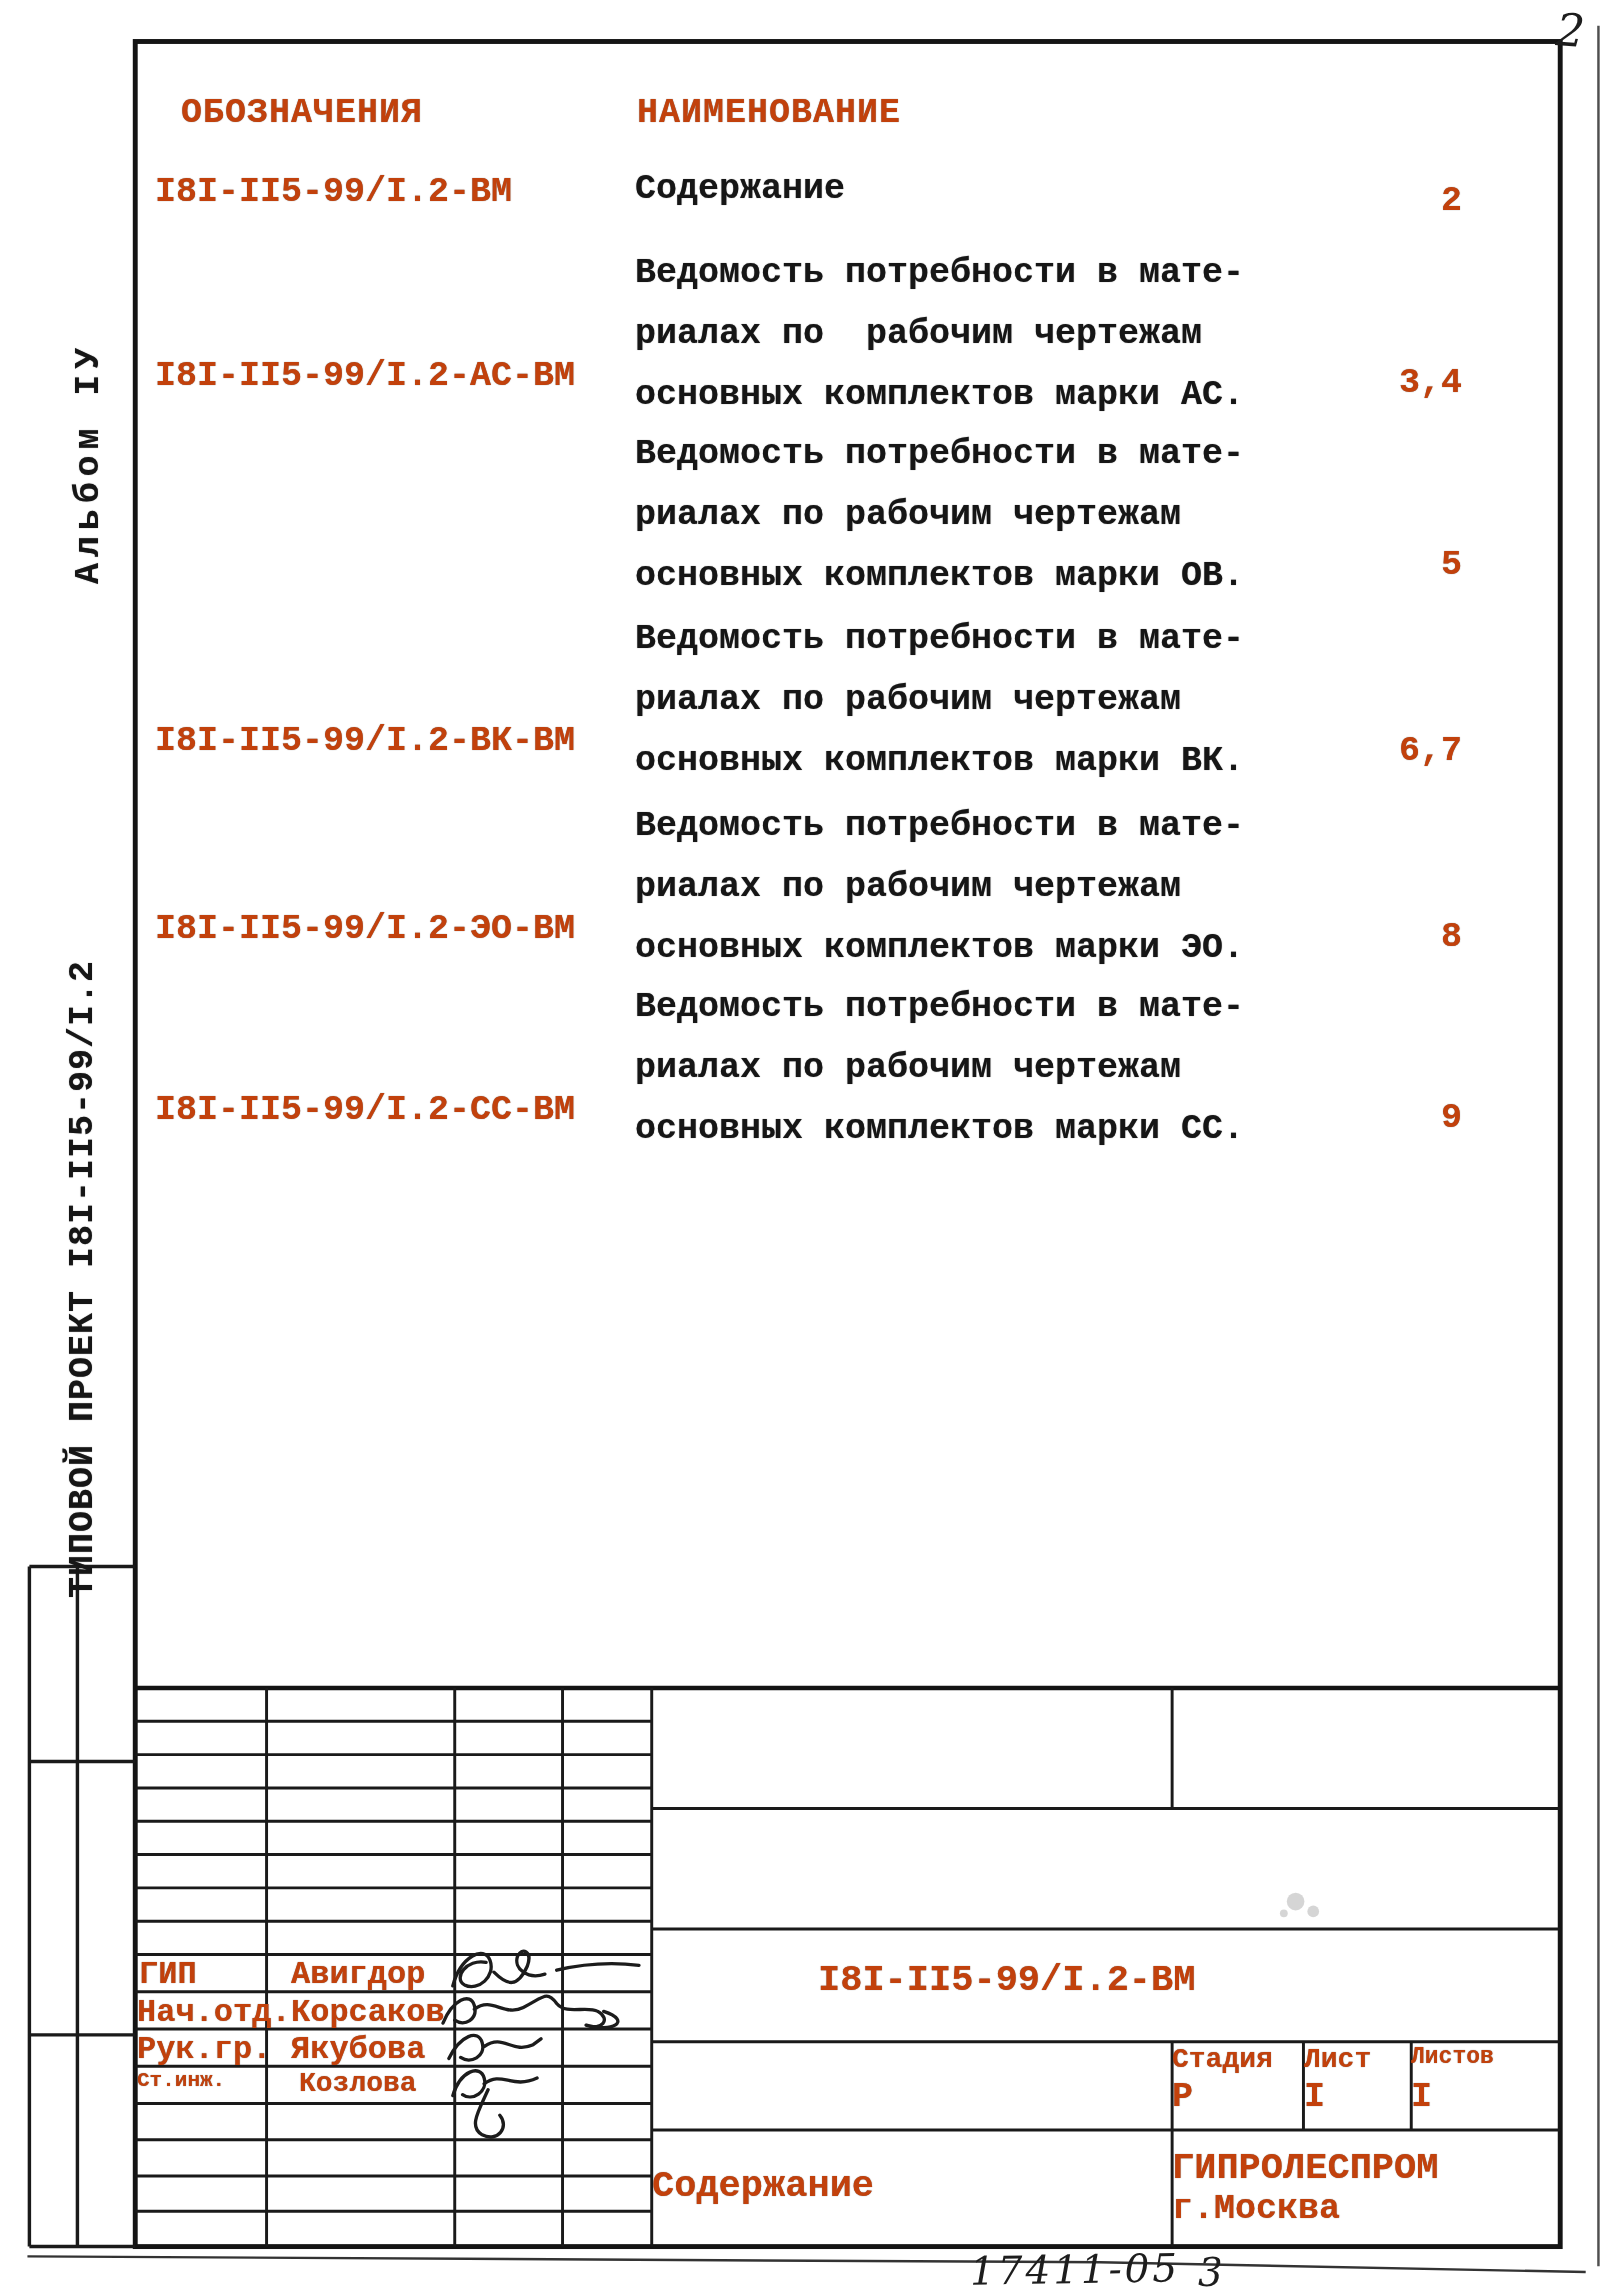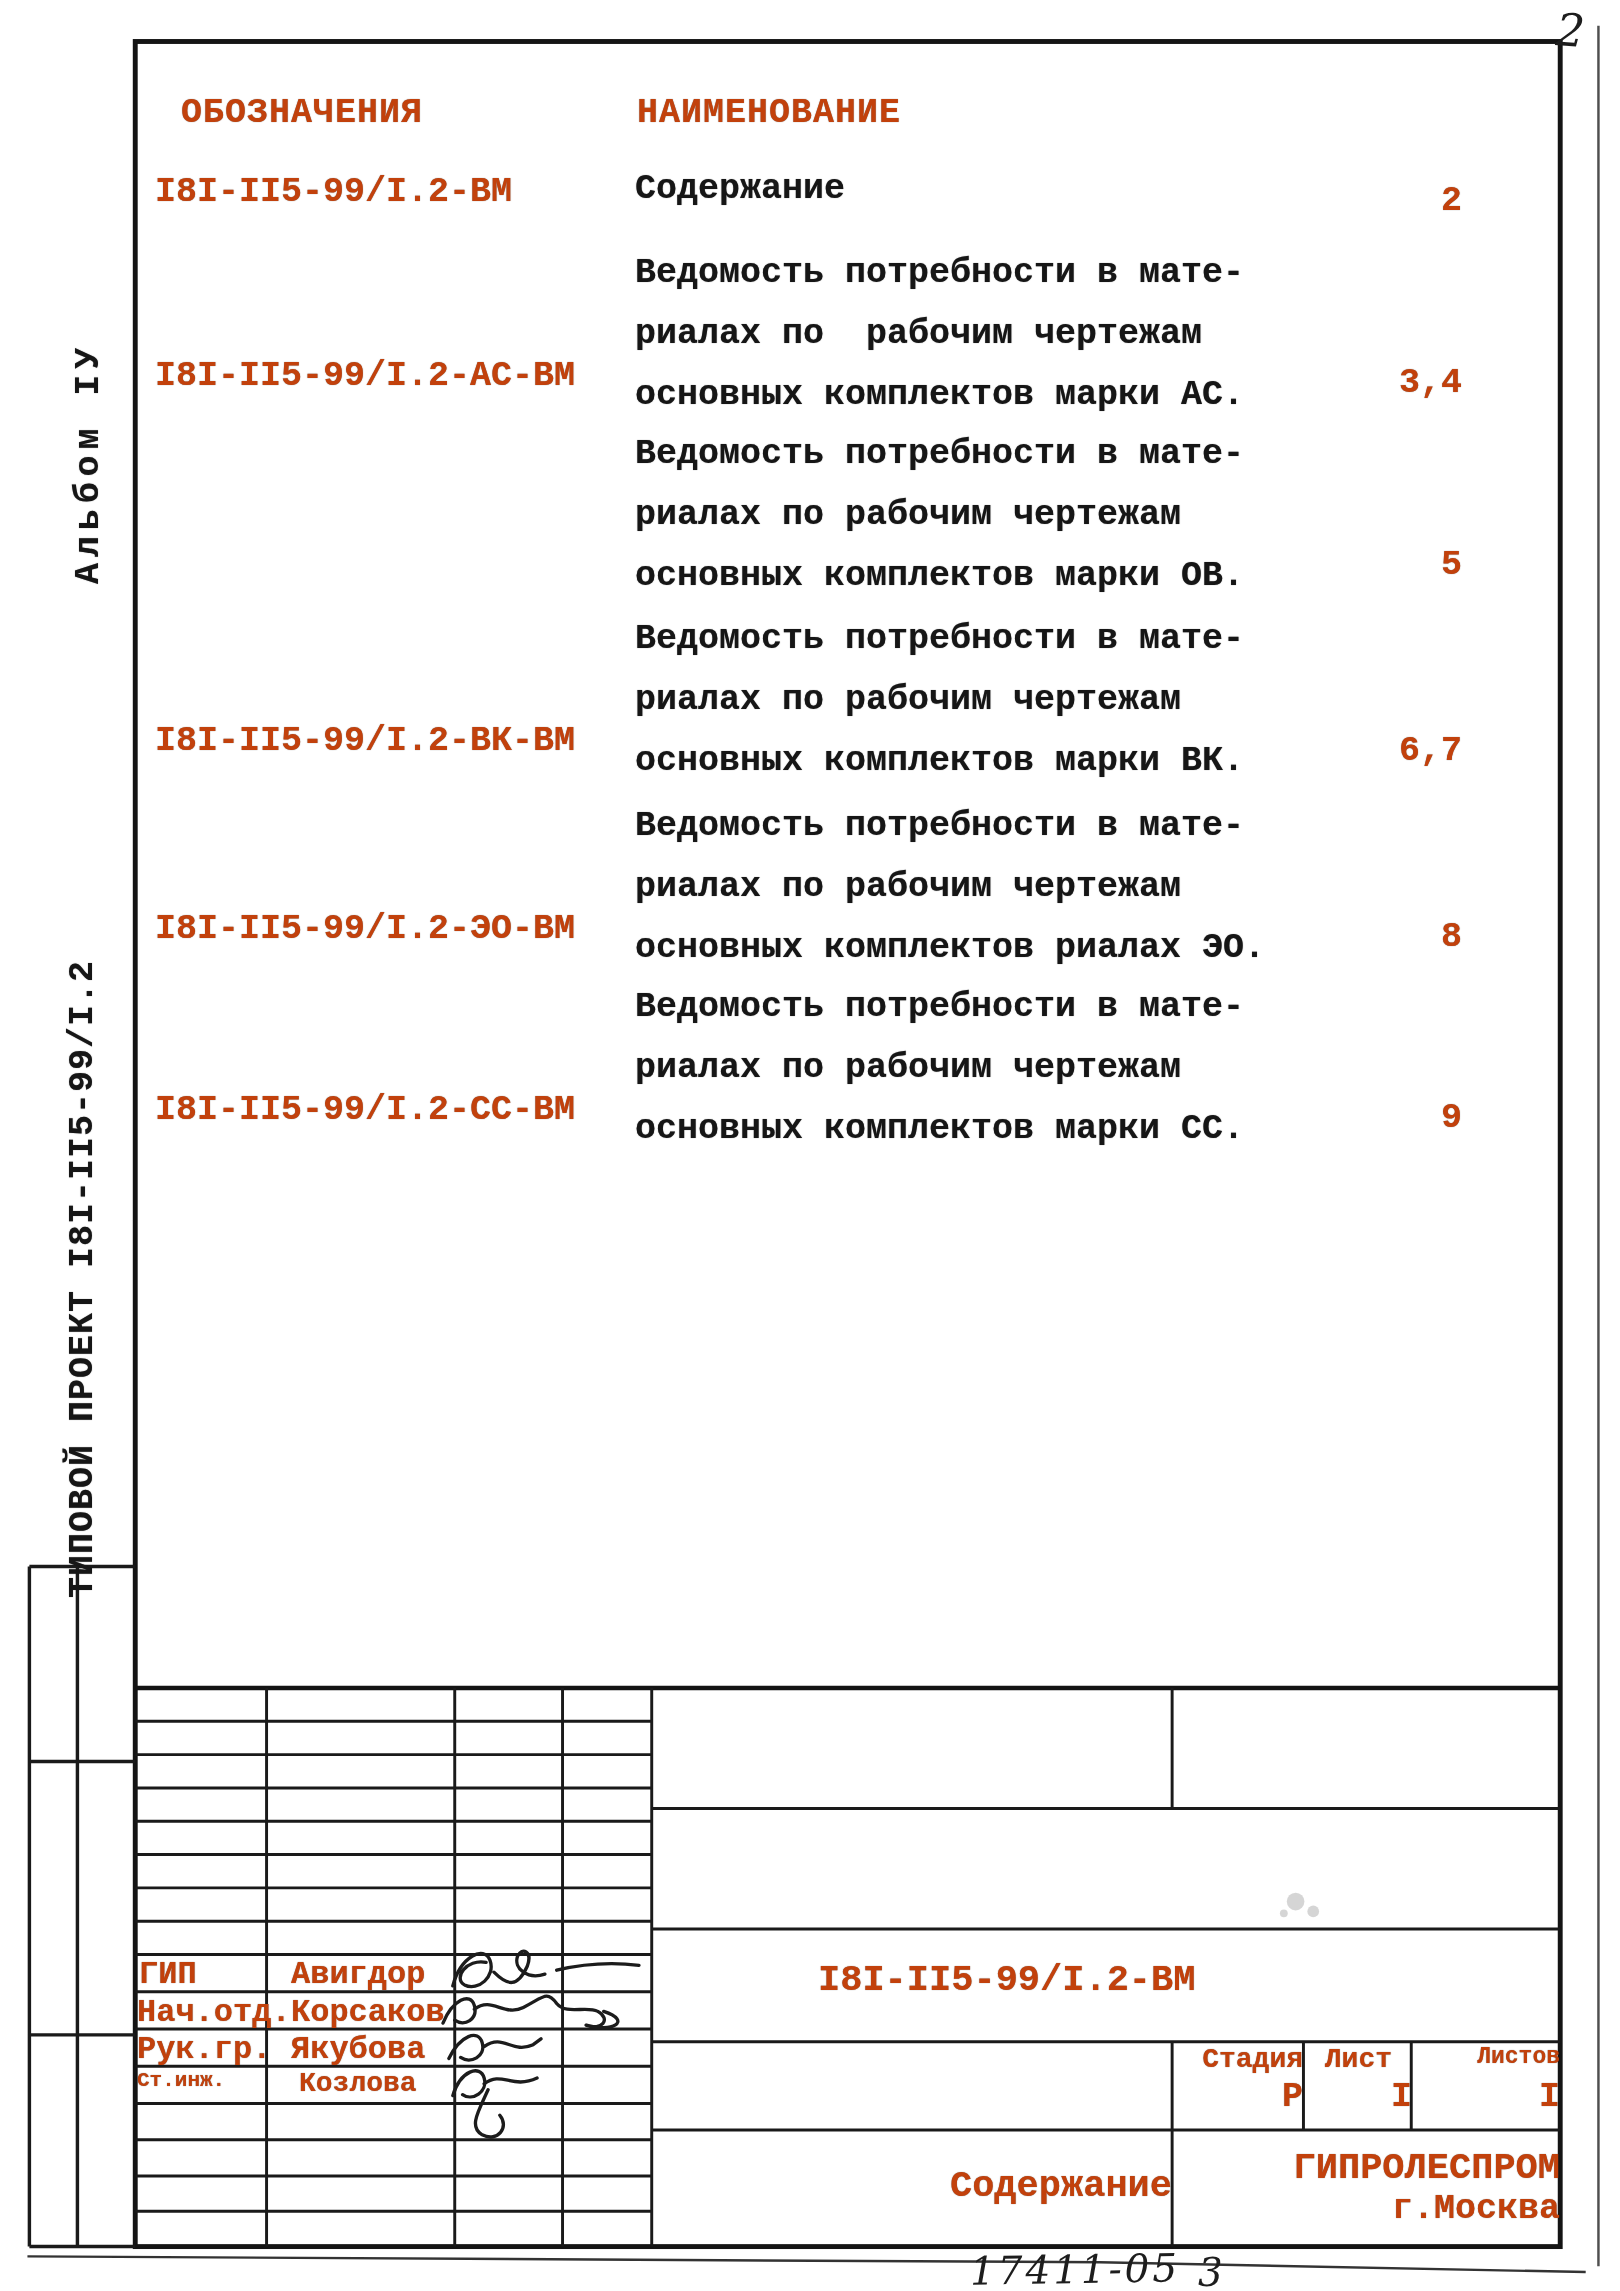--- a/index.html
+++ b/index.html
@@ -47,21 +47,21 @@
   .hand{
     position:absolute;
     font-family:"DejaVu Serif","Liberation Serif",serif;
     font-style:italic;font-weight:500;
     color:#1d1d1d;
   }
   .corner-num{left:1556px;top:3.9px;font-size:45px;transform:rotate(4deg);}
   .footer-code{left:970px;top:2247px;font-size:39px;letter-spacing:2.9px;transform:rotate(-1deg);}
   .footer-sheet{left:1198px;top:2250px;font-size:39px;}
   
-  .cellc{position:absolute;text-align:right;}
+  .cellc{position:absolute;text-align:left;}
   svg.overlay{position:absolute;left:0;top:0;}
 </style>
 </head>
 <body>
 
 <div class="page">
 
   <svg class="overlay" width="1620" height="2292" viewBox="0 0 1653 2338">
 
     <path d="M1631 26 V2312" stroke="#4f4f4f" stroke-width="2.5" fill="none"></path>
@@ -141,21 +141,21 @@
     <div class="ln">Ведомость потребности в мате-</div>
     <div class="ln">риалах по рабочим чертежам</div>
     <div class="ln">основных комплектов марки ВК.</div>
   </div>
   <div class="tw pagenum" style="top:732px">6,7</div>
 
   <div class="tw" style="left:155px;top:910px">I8I-II5-99/I.2-ЭО-ВМ</div>
   <div class="nameblock" style="left:635px;top:796px">
     <div class="ln">Ведомость потребности в мате-</div>
     <div class="ln">риалах по рабочим чертежам</div>
-    <div class="ln">основных комплектов риалах ЭО.</div>
+    <div class="ln">основных комплектов марки ЭО.</div>
   </div>
   <div class="tw pagenum" style="top:918px">8</div>
 
   <div class="tw" style="left:155px;top:1091px">I8I-II5-99/I.2-СС-ВМ</div>
   <div class="nameblock" style="left:635px;top:977px">
     <div class="ln">Ведомость потребности в мате-</div>
     <div class="ln">риалах по рабочим чертежам</div>
     <div class="ln">основных комплектов марки СС.</div>
   </div>
   <div class="tw pagenum" style="top:1099px">9</div>

